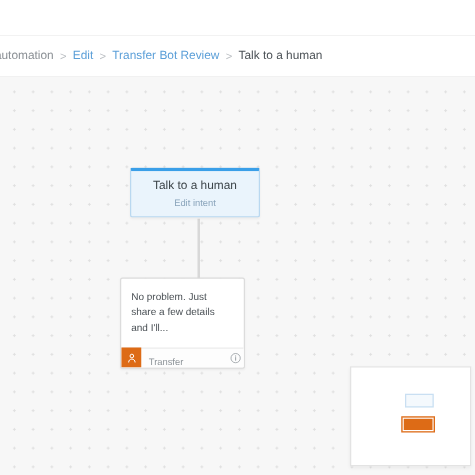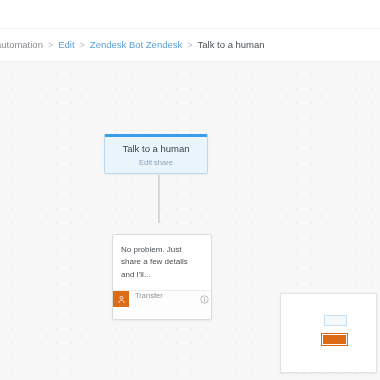--- a/index.html
+++ b/index.html
@@ -76,36 +76,35 @@
   .node-intent-title {
     font-size:9.5px; color:#3c4449; font-weight:normal;
     line-height:1.2;
   }
   .node-intent-sub {
     font-size:7.5px; color:#8aa4bb; margin-top:3px; line-height:1.2;
   }
 
   
   .node-msg {
-    position:absolute; left:112px; top:160px;
+    position:absolute; left:96px; top:160px;
     width:100px;
     background:#ffffff;
     border:1px solid #dcdcdc;
     border-radius:2px;
     box-shadow:0 1px 2px rgba(0,0,0,0.06);
     overflow:hidden;
-    margin-top:12px;
   }
   .node-msg-body {
     padding:9px 8px 9px 8px;
     font-size:8px; line-height:1.55; color:#4a5055;
   }
   .node-msg-footer {
-    display:flex; align-items:flex-start;
-    height:29px;
+    display:flex; align-items:flex-end;
+    height:16px;
     border-top:1px solid #ececec;
     background:#fdfdfd;
   }
   .agent-icon {
     width:16px; height:16px; flex:0 0 16px;
     background:#dd6b16;
     display:flex; align-items:center; justify-content:center;
   }
   .agent-icon svg { display:block; }
   .footer-label {
@@ -145,40 +144,40 @@
 <div id="app">
 
   <div class="topbar"></div>
 
   <div class="breadcrumb-bar">
     <div class="crumbs">
       <span class="crumb muted">d automation</span>
       <span class="crumb-sep">&gt;</span>
       <span class="crumb">Edit</span>
       <span class="crumb-sep">&gt;</span>
-      <span class="crumb">Zendesk Bot Zendesk</span>
+      <span class="crumb">Transfer Bot Review</span>
       <span class="crumb-sep">&gt;</span>
       <span class="crumb current">Talk to a human</span>
     </div>
     <div class="topbar-right">
       <span class="kebab-dots">
         <i></i>
           <i></i>
           <i></i>
       </span>
     </div>
   </div>
 
   <div class="canvas">
 
     <div class="connector"></div>
 
     <div class="node-intent">
       <div class="node-intent-title">Talk to a human</div>
-      <div class="node-intent-sub">Edit share</div>
+      <div class="node-intent-sub">Edit intent</div>
     </div>
 
     <div class="node-msg">
       <div class="node-msg-body">No problem. Just share a few details and I'll...</div>
       <div class="node-msg-footer">
         <span class="agent-icon">
           <svg width="9" height="9" viewBox="0 0 16 16" aria-hidden="true">
             <circle cx="8" cy="5" r="2.6" fill="none" stroke="#ffffff" stroke-width="1.4"></circle>
             <path d="M3.4 13.6c0-2.6 2.1-4.2 4.6-4.2s4.6 1.6 4.6 4.2" fill="none" stroke="#ffffff" stroke-width="1.4" stroke-linecap="round"></path>
           </svg>

